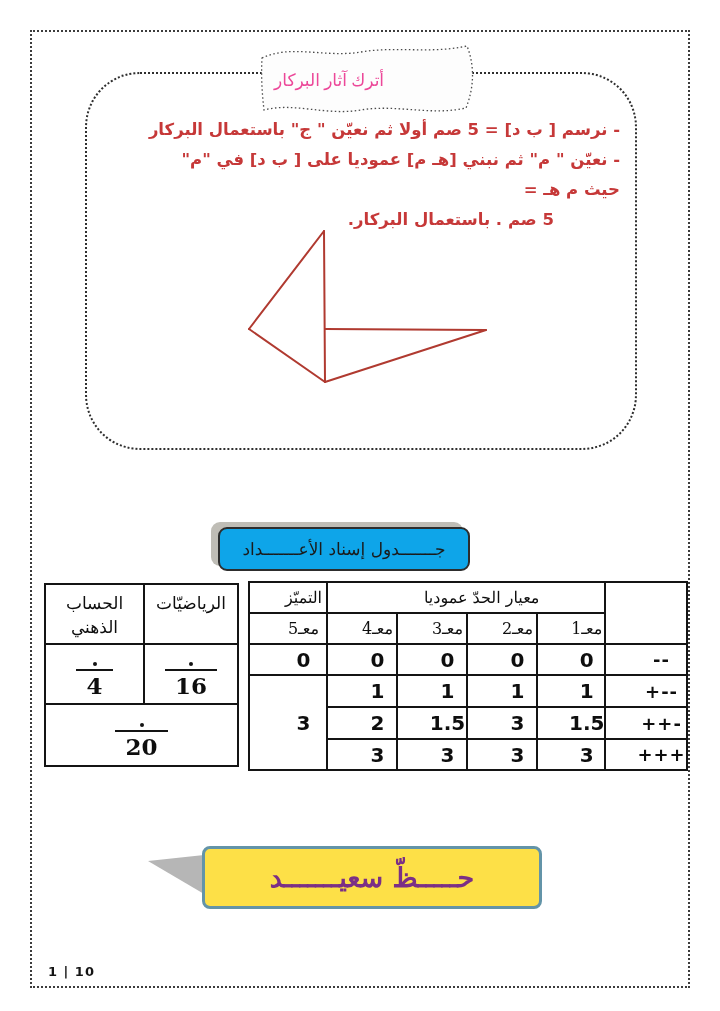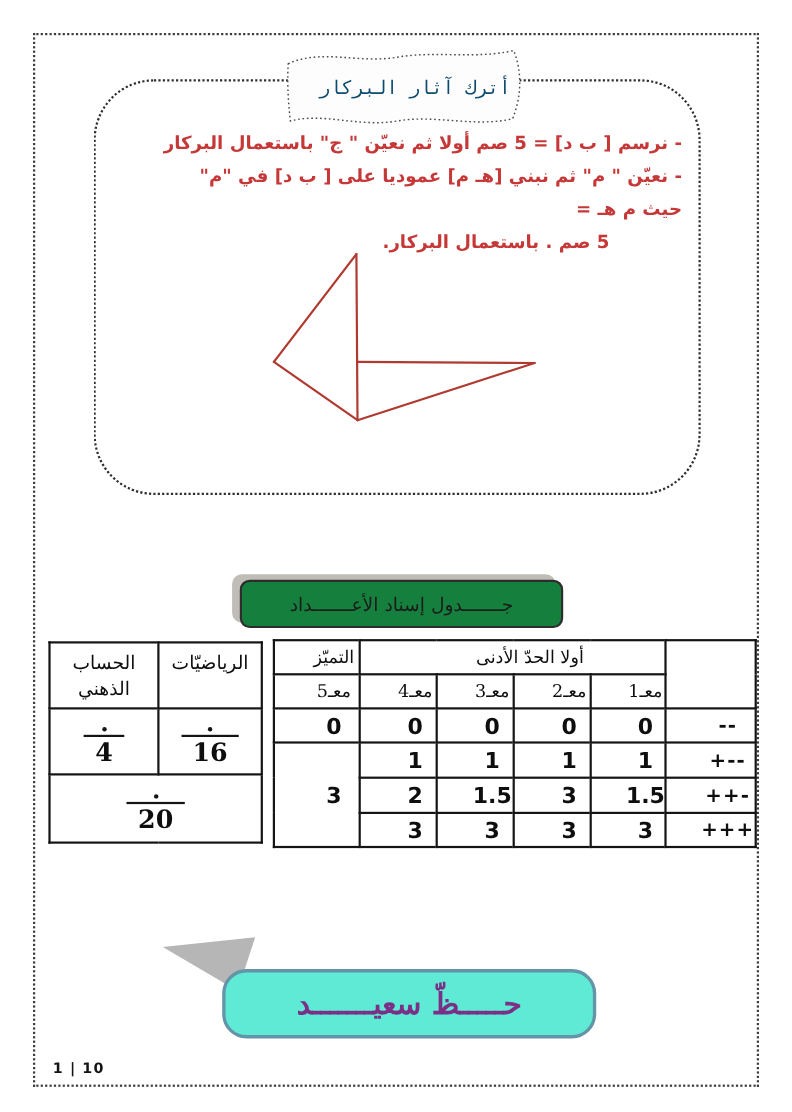--- a/index.html
+++ b/index.html
@@ -7,32 +7,32 @@
   .page { position:relative; width:720px; height:1011px; background:#ffffff; overflow:hidden; }
 
   .outer-border { position:absolute; left:30px; top:30px; width:660px; height:958px;
                   border:2px dotted #3c3c3c; }
 
   .exercise-box { position:absolute; left:85px; top:72px; width:552px; height:378px;
                   border:2px dotted #2e2e2e; border-radius:55px; }
 
   .ribbon-wrap { position:absolute; left:256px; top:38px; width:226px; height:80px; }
   .ribbon-wrap svg { position:absolute; left:0; top:0; }
-  .ribbon-title { position:absolute; left:18px; top:32px; width:190px; text-align:right;
-                  font-size:17px; color:#0c4a6e; font-family:Liberation Mono, monospace; direction:rtl; }
+  .ribbon-title { position:absolute; left:18px; top:32px; width:190px; text-align:left;
+                  font-size:17px; color:#ec4899; font-family:Liberation Serif, serif; direction:rtl; }
 
   .instructions { position:absolute; top:115px; right:100px; width:478px; direction:rtl;
                   text-align:right; color:#c63838; font-weight:bold; font-size:16.5px;
                   line-height:30px;margin-left:10px; }
   .instructions .line3 { margin-right:66px; }
 
   .figure-svg { position:absolute; left:240px; top:222px; }
 
-  .grading-banner { position:absolute; left:218px; top:527px; width:294px; height:44px;
-                    background:#15803d; border:2px solid #2d2d2d; border-radius:9px;
+  .grading-banner { position:absolute; left:218px; top:527px; width:252px; height:44px;
+                    background:#0ea5e9; border:2px solid #2d2d2d; border-radius:9px;
                     box-shadow:-7px -5px 0 #bfbdb6;
                     display:flex; align-items:center; justify-content:center;
                     direction:rtl; font-size:17px; color:#1b1b1b;
                     font-family:"DejaVu Serif", serif; }
 
   table { border-collapse:collapse; table-layout:fixed; }
   td { border:2px solid #141414; text-align:center; vertical-align:middle;
        overflow:hidden; color:#0e0e0e; }
 
   .grading-table { position:absolute; left:248px; top:581px; direction:rtl; }
@@ -45,22 +45,22 @@
   .score-table { position:absolute; left:44px; top:583px; direction:rtl; }
   .score-table td { font-family:"DejaVu Serif", serif; font-size:17px;border-radius:14px; }
   .score-table .hcell { height:60px; vertical-align:top; padding-top:6px; line-height:24px; }
 
   .frac { display:inline-flex; flex-direction:column; align-items:center; }
   .frac-dot { width:4px; height:4px; border-radius:50%; background:#141414; margin-bottom:3px; }
   .frac-num { border-top:2.5px solid #141414; padding:1px 10px 0 10px; font-size:23px;
               font-weight:bold; font-family:"DejaVu Serif", serif; }
 
   .luck-tail { position:absolute; left:146px; top:851px; }
-  .good-luck { position:absolute; left:202px; top:881px; width:340px; height:63px;
-               background:#5eead4; border:3px solid #6394a8; border-radius:22px;
+  .good-luck { position:absolute; left:202px; top:846px; width:340px; height:63px;
+               background:#fde047; border:3px solid #6394a8; border-radius:8px;
                display:flex; align-items:center; justify-content:center;
                direction:rtl; color:#7b2f86; font-size:27px; font-weight:bold;
                font-family:"DejaVu Serif", serif; letter-spacing:1px; }
 
   .page-number { position:absolute; left:48px; top:964px; font-size:13px; font-weight:bold;
                  color:#141414; letter-spacing:1px; }
 </style>
 </head>
 <body>
 
@@ -103,21 +103,21 @@
       <col style="width:73px">
         <col style="width:67px">
         <col style="width:70px">
       <col style="width:70px">
         <col style="width:70px">
         <col style="width:78px">
     </colgroup>
     <tbody>
         <tr class="hrow">
       <td rowspan="2"></td>
-      <td colspan="4">أولا الحدّ الأدنى</td>
+      <td colspan="4">معيار الحدّ عموديا</td>
       <td>التميّز</td>
     </tr>
     <tr class="hrow">
       <td>معـ1</td>
       <td>معـ2</td>
       <td>معـ3</td>
       <td>معـ4</td>
       <td>معـ5</td>
     </tr>
     <tr style="height:31px">

